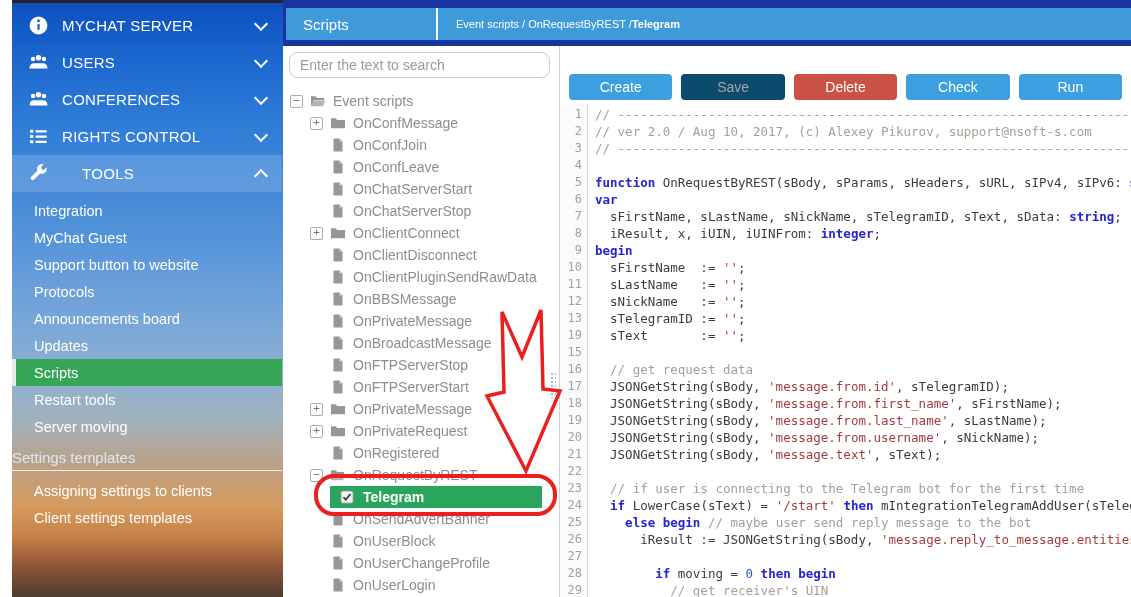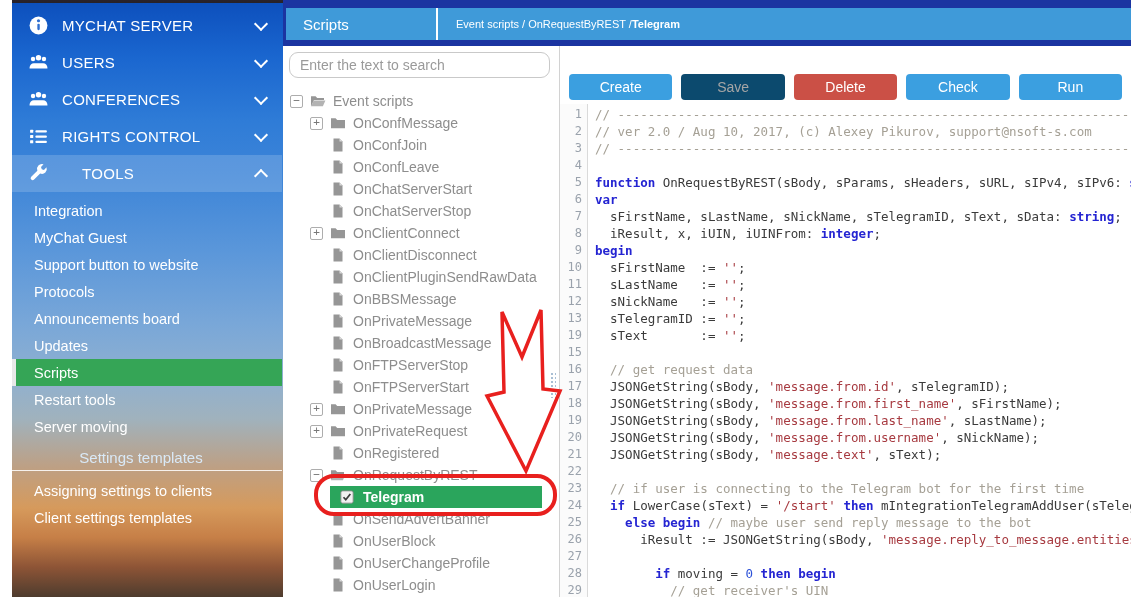--- a/index.html
+++ b/index.html
@@ -22,21 +22,21 @@
   .nav-row .icn{width:21px;height:21px;margin-right:13px;}
   .nav-row .icn svg{width:21px;height:21px;}
   .chev{width:8px;height:8px;border-right:2px solid #fff;border-bottom:2px solid #fff;
     margin-left:auto;margin-right:16px;flex:none;}
   .chev.down{transform:rotate(45deg);margin-top:-4px;}
   .chev.up{transform:rotate(-135deg);margin-top:5px;}
   .sub-list{margin-top:5px;}
   .sub-row{display:flex;align-items:center;height:27px;width:270px;box-sizing:border-box;
     padding-left:22px;color:#fff;font-size:14.5px;cursor:pointer;}
   .sub-row.active{background:var(--c-side_green,#35a556);border-left:4px solid #e8e8e8;padding-left:18px;}
-  .section-header{margin-top:9px;width:270px;box-sizing:border-box;text-align:center;
+  .section-header{margin-top:9px;width:270px;box-sizing:border-box;text-align:left;
     padding-right:12px;color:#d9e9f7;font-size:15px;}
   .section-divider{width:270px;border-bottom:1px solid rgba(255,255,255,.85);margin:4px 0 6px;}
 
   
   .main{position:absolute;left:283px;top:0;right:0;bottom:0;display:flex;flex-direction:column;}
   .topbar{flex:none;height:46px;box-sizing:border-box;background:var(--c-navy,#1b34a1);
     padding:8px 0 6px 3px;display:flex;}
   .tab-scripts{width:150px;flex:none;background:var(--c-accent,#3f9ad9);color:#fff;
     font-size:15px;display:flex;align-items:center;padding-left:17px;box-sizing:border-box;cursor:pointer;}
   .tab-sep{width:2px;flex:none;background:#fff;}

